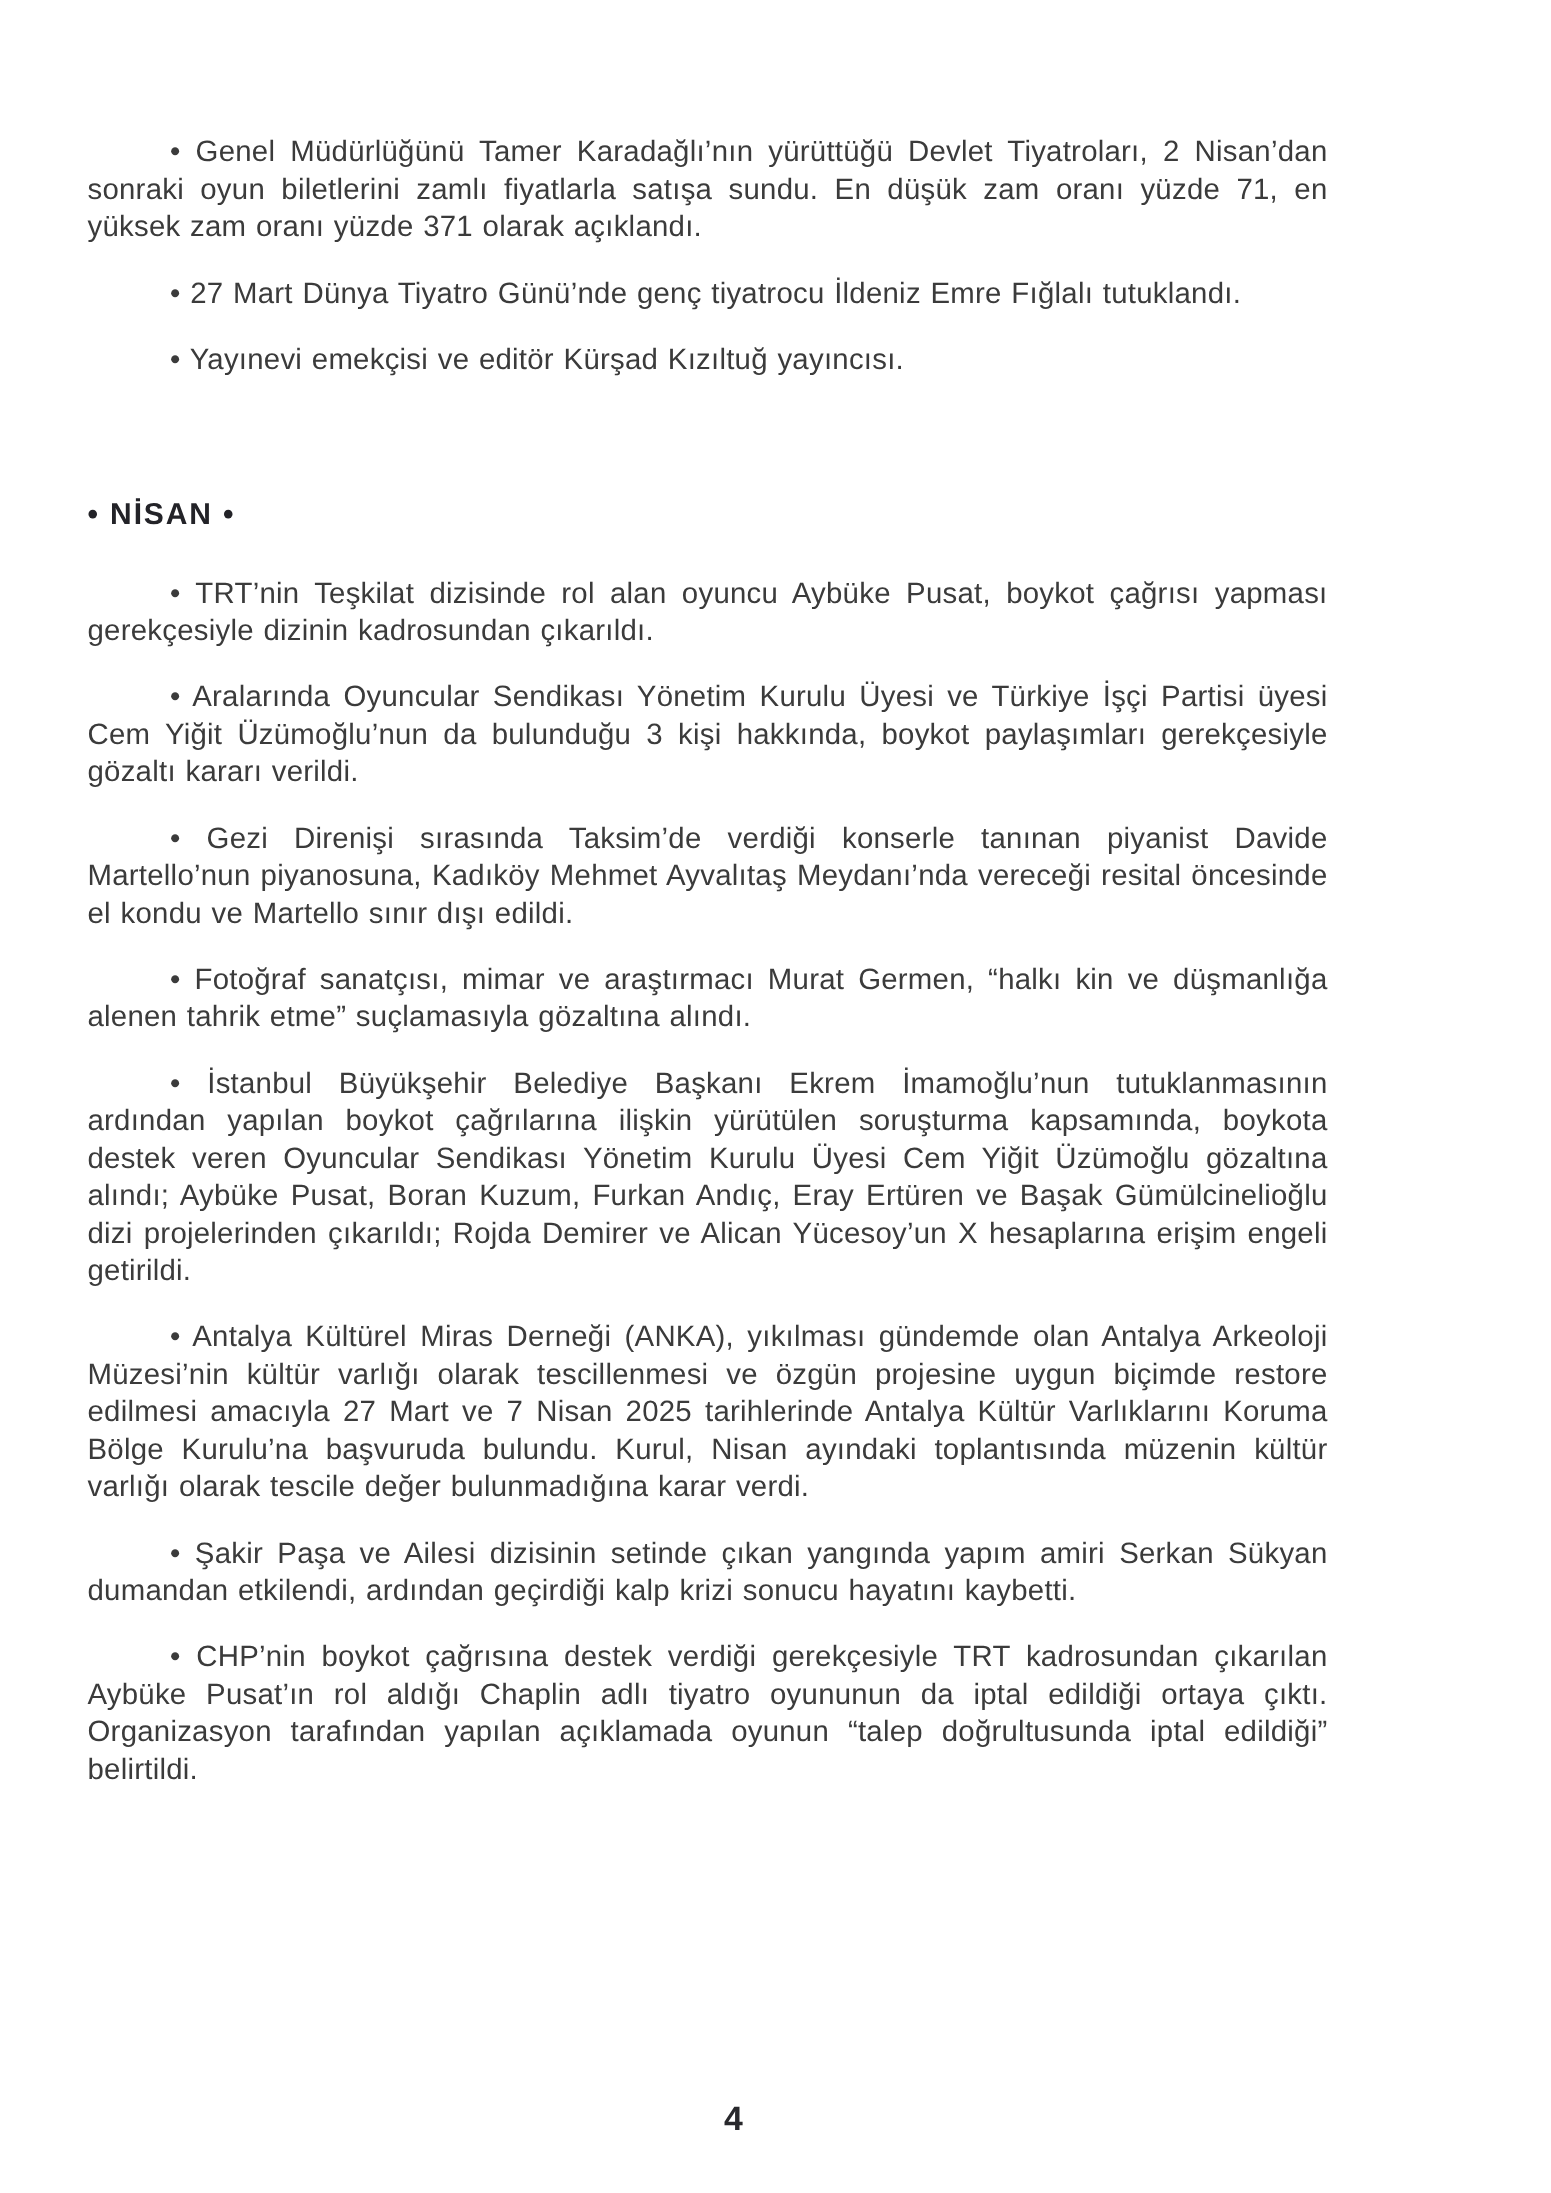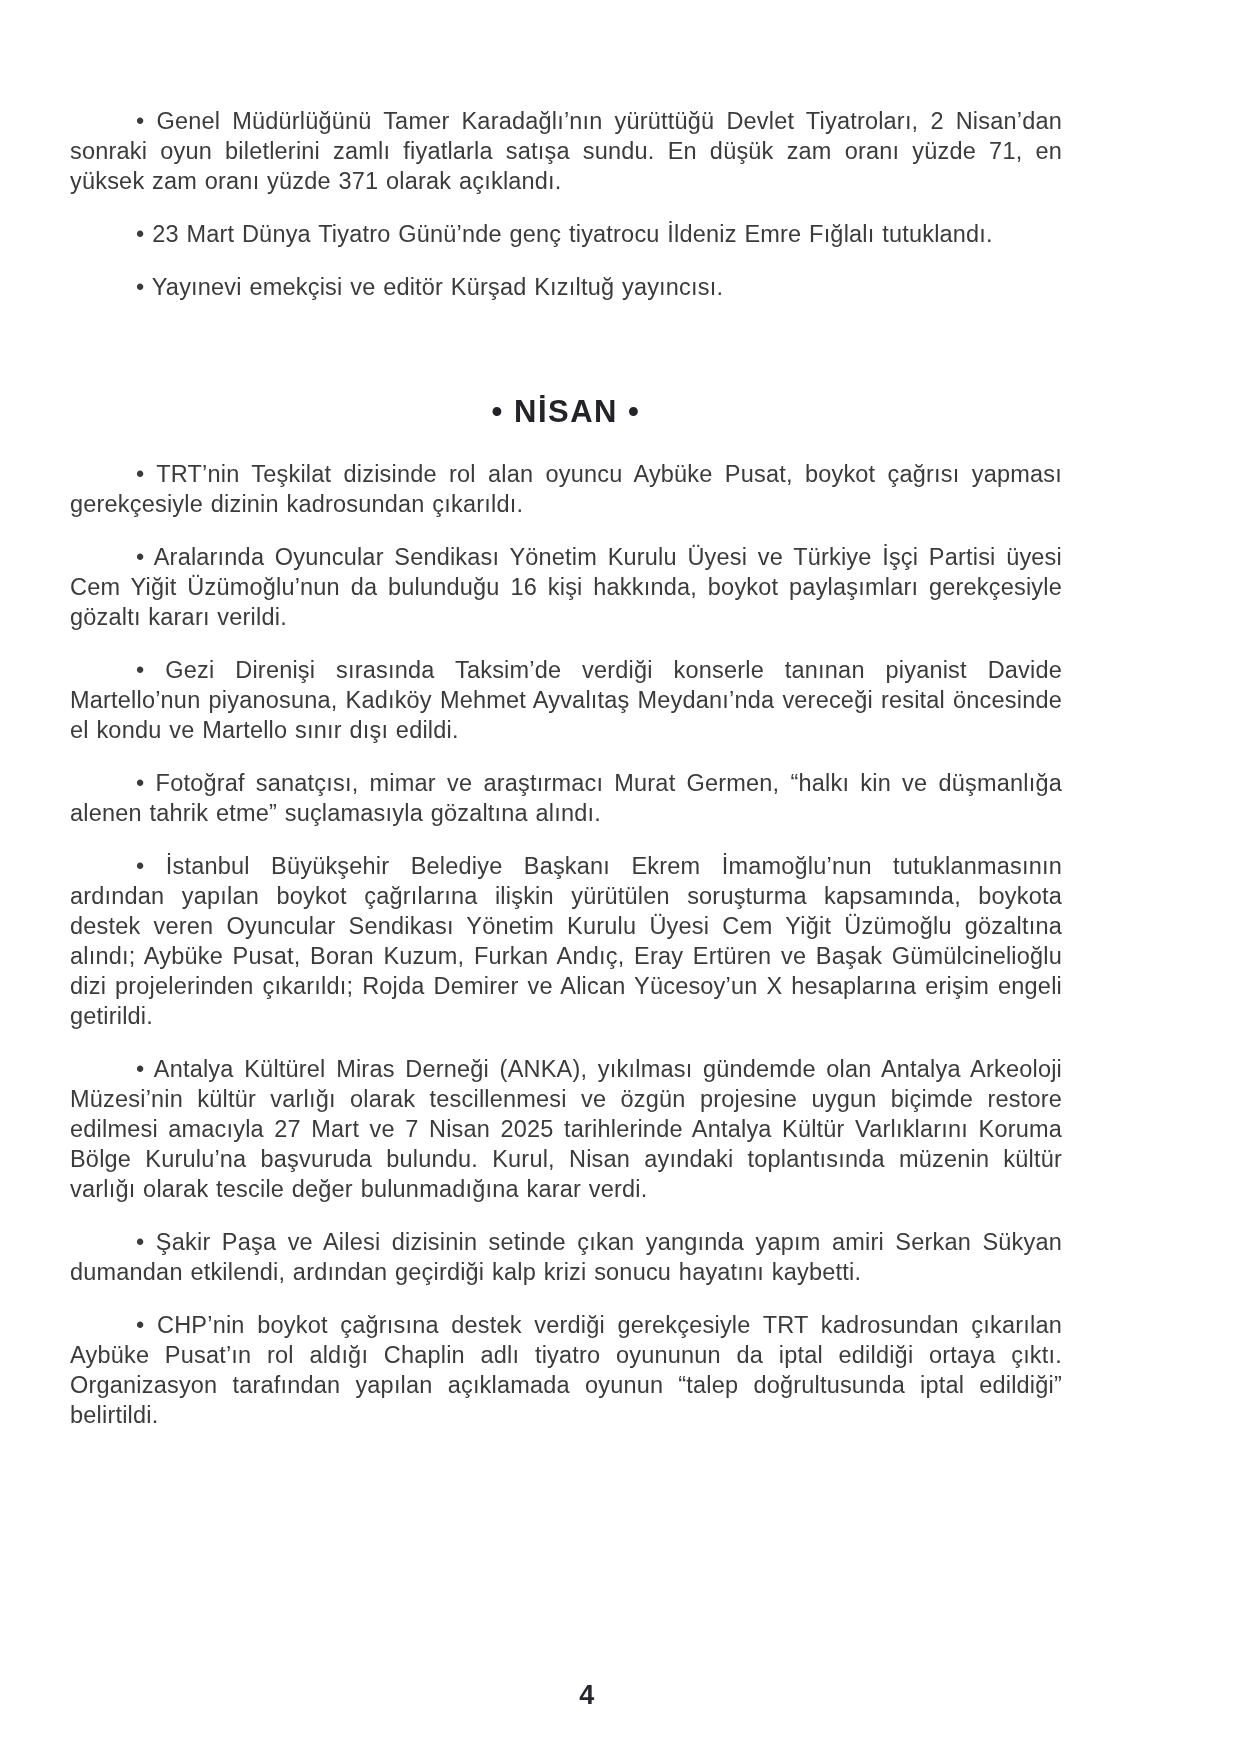--- a/index.html
+++ b/index.html
@@ -22,24 +22,24 @@
     margin: 0 0 23px 0;
     font-size: 23.5px;
     line-height: 30px;
     text-align: justify;
     text-indent: 66px;
     letter-spacing: 0.2px;
     word-spacing: 1px;
   }
   .section-heading {
     margin: 88px 0 25px 0;
-    font-size: 31px;
+    font-size: 24px;
     line-height: 44px;
     font-weight: 800;
-    text-align: center;
+    text-align: left;
     letter-spacing: 1.5px;
     color: #232328;
   }
   .page-footer {
     position: absolute;
     left: 0;
     right: 0;
     top: 1680px;
     text-align: center;
   }
@@ -49,27 +49,27 @@
     color: #28282c;
     letter-spacing: 0.5px;
   }
 </style>
 </head>
 <body>
 
 <div class="page">
 
   <p class="body-par">• Genel Müdürlüğünü Tamer Karadağlı’nın yürüttüğü Devlet Tiyatroları, 2 Nisan’dan sonraki oyun biletlerini zamlı fiyatlarla satışa sundu. En düşük zam oranı yüzde 71, en yüksek zam oranı yüzde 371 olarak açıklandı.</p>
-  <p class="body-par">• 23 Mart Dünya Tiyatro Günü’nde genç tiyatrocu İldeniz Emre Fığlalı tutuklandı.</p>
+  <p class="body-par">• 27 Mart Dünya Tiyatro Günü’nde genç tiyatrocu İldeniz Emre Fığlalı tutuklandı.</p>
   <p class="body-par">• Yayınevi emekçisi ve editör Kürşad Kızıltuğ yayıncısı.</p>
 
   <h1 class="section-heading">• NİSAN •</h1>
 
   <p class="body-par">• TRT’nin Teşkilat dizisinde rol alan oyuncu Aybüke Pusat, boykot çağrısı yapması gerekçesiyle dizinin kadrosundan çıkarıldı.</p>
-  <p class="body-par">• Aralarında Oyuncular Sendikası Yönetim Kurulu Üyesi ve Türkiye İşçi Partisi üyesi Cem Yiğit Üzümoğlu’nun da bulunduğu 16 kişi hakkında, boykot paylaşımları gerekçesiyle gözaltı kararı verildi.</p>
+  <p class="body-par">• Aralarında Oyuncular Sendikası Yönetim Kurulu Üyesi ve Türkiye İşçi Partisi üyesi Cem Yiğit Üzümoğlu’nun da bulunduğu 3 kişi hakkında, boykot paylaşımları gerekçesiyle gözaltı kararı verildi.</p>
   <p class="body-par">• Gezi Direnişi sırasında Taksim’de verdiği konserle tanınan piyanist Davide Martello’nun piyanosuna, Kadıköy Mehmet Ayvalıtaş Meydanı’nda vereceği resital öncesinde el kondu ve Martello sınır dışı edildi.</p>
   <p class="body-par">• Fotoğraf sanatçısı, mimar ve araştırmacı Murat Germen, “halkı kin ve düşmanlığa alenen tahrik etme” suçlamasıyla gözaltına alındı.</p>
   <p class="body-par">• İstanbul Büyükşehir Belediye Başkanı Ekrem İmamoğlu’nun tutuklanmasının ardından yapılan boykot çağrılarına ilişkin yürütülen soruşturma kapsamında, boykota destek veren Oyuncular Sendikası Yönetim Kurulu Üyesi Cem Yiğit Üzümoğlu gözaltına alındı; Aybüke Pusat, Boran Kuzum, Furkan Andıç, Eray Ertüren ve Başak Gümülcinelioğlu dizi projelerinden çıkarıldı; Rojda Demirer ve Alican Yücesoy’un X hesaplarına erişim engeli getirildi.</p>
   <p class="body-par">• Antalya Kültürel Miras Derneği (ANKA), yıkılması gündemde olan Antalya Arkeoloji Müzesi’nin kültür varlığı olarak tescillenmesi ve özgün projesine uygun biçimde restore edilmesi amacıyla 27 Mart ve 7 Nisan 2025 tarihlerinde Antalya Kültür Varlıklarını Koruma Bölge Kurulu’na başvuruda bulundu. Kurul, Nisan ayındaki toplantısında müzenin kültür varlığı olarak tescile değer bulunmadığına karar verdi.</p>
   <p class="body-par">• Şakir Paşa ve Ailesi dizisinin setinde çıkan yangında yapım amiri Serkan Sükyan dumandan etkilendi, ardından geçirdiği kalp krizi sonucu hayatını kaybetti.</p>
   <p class="body-par">• CHP’nin boykot çağrısına destek verdiği gerekçesiyle TRT kadrosundan çıkarılan Aybüke Pusat’ın rol aldığı Chaplin adlı tiyatro oyununun da iptal edildiği ortaya çıktı. Organizasyon tarafından yapılan açıklamada oyunun “talep doğrultusunda iptal edildiği” belirtildi.</p>
 
   <div class="page-footer">
     <span class="page-number">4</span>
   </div>

